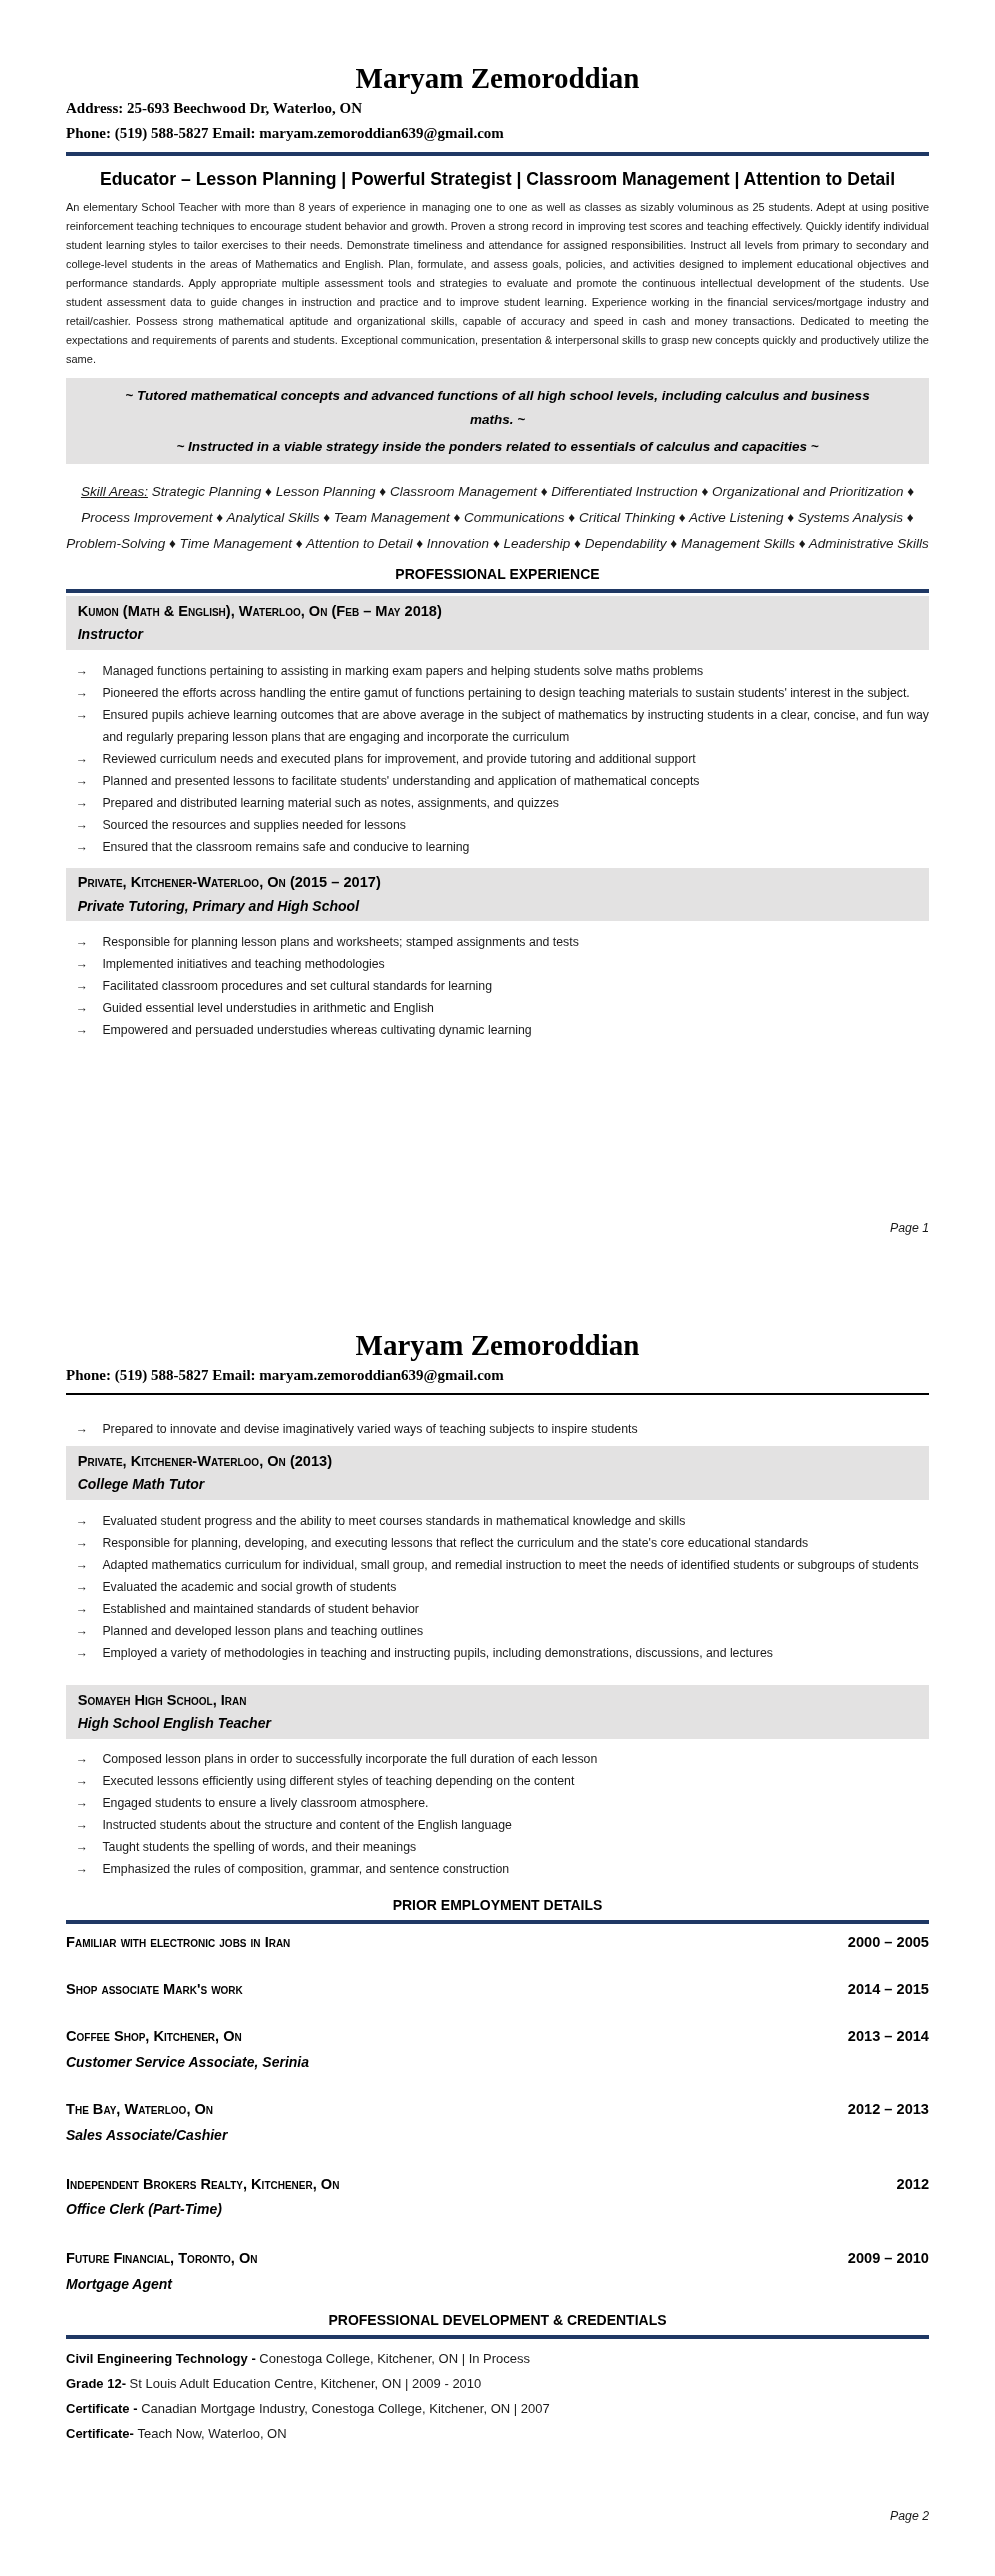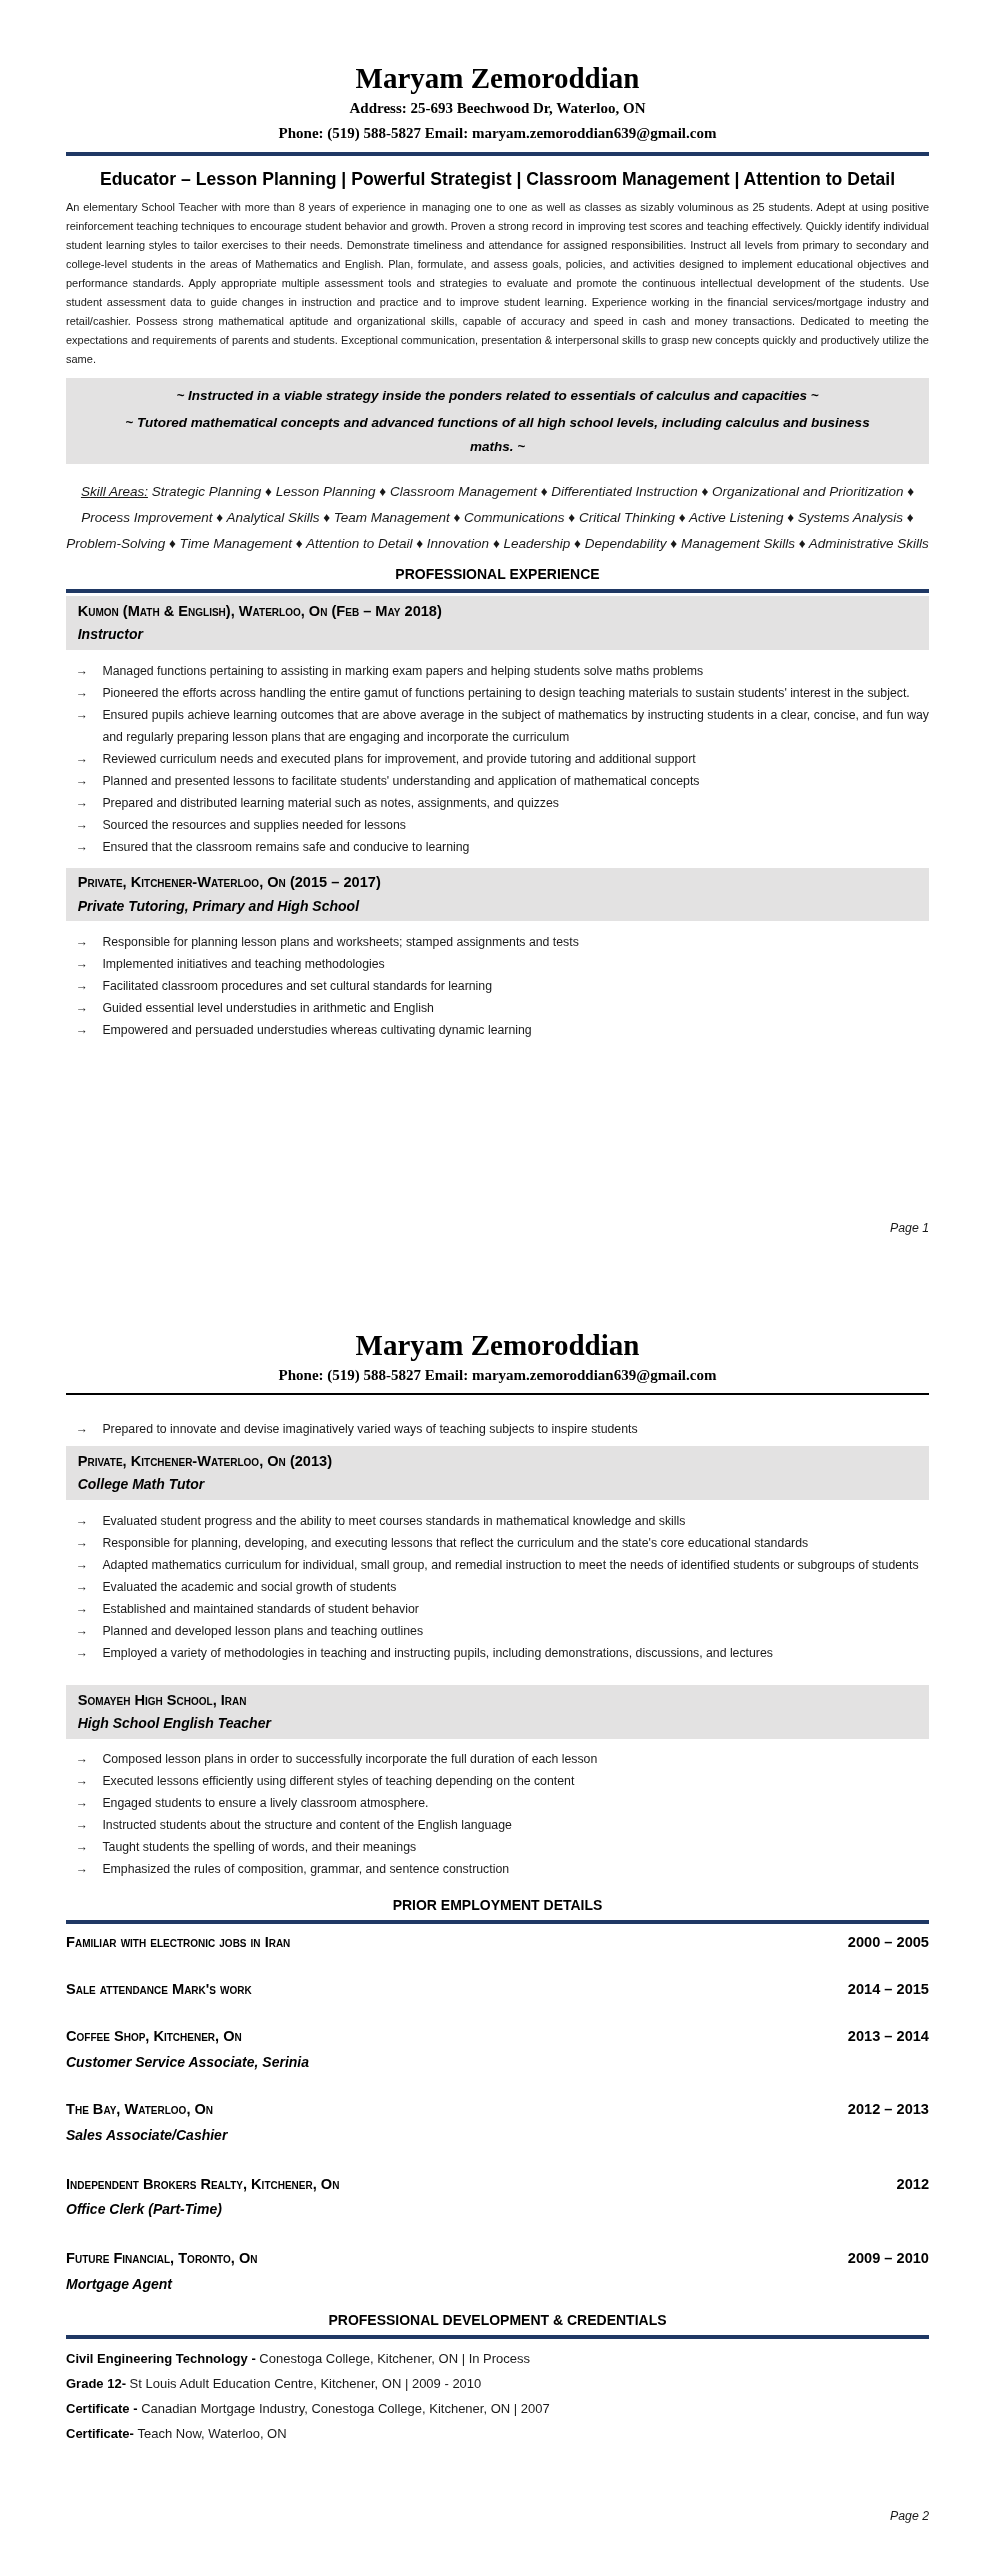--- a/index.html
+++ b/index.html
@@ -6,21 +6,21 @@
   body { width: 995px; font-family: "Liberation Sans", sans-serif; color: #111; }
   .doc { width: 995px; height: 2576px; background: #0ea5e9; }
   .page { width: 995px; height: 1288px; position: relative; box-sizing: border-box;
           padding: 0 66px; overflow: hidden; background: #fff; }
   .page1 { padding-top: 61px; }
   .page2 { padding-top: 40px; }
 
   .name { font-family: "Liberation Serif", serif; font-weight: 700; font-size: 29px;
           line-height: 35px; text-align: center; color: #000; margin: 0; }
   .contact-line { font-family: "Liberation Serif", serif; font-weight: 700; font-size: 15px;
-          line-height: 23.4px; text-align: center; color: #000; margin: 1.2px 0 0 0; }
+          line-height: 23.4px; text-align: left; color: #000; margin: 1.2px 0 0 0; }
   .rule-navy { height: 4.1px; background: #1F3864; margin-top: 7px; }
   .rule-navy.tight { margin-top: 4.7px; }
   .rule-thin { height: 1.2px; background: #000; margin-top: 5.9px; }
 
   .headline { font-weight: 700; font-size: 17.6px; line-height: 30px; text-align: center;
           color: #000; margin: 8.2px 0 0 0; padding: 0 17.6px; }
   .summary { font-size: 11px; line-height: 19px; text-align: justify; margin: 3.5px 0 0 0; color: #1a1a1a; }
 
   .hlbox { background: #E3E2E2; margin-top: 9.4px; padding: 5.9px 17.6px; }
   .hlbox p { font-weight: 700; font-style: italic; font-size: 13.5px; line-height: 23.4px;
@@ -70,22 +70,22 @@
     <h1 class="name">Maryam Zemoroddian</h1>
     <div class="contact-line">Address: 25-693 Beechwood Dr, Waterloo, ON</div>
     <div class="contact-line">Phone: (519) 588-5827 Email: maryam.zemoroddian639@gmail.com</div>
     <div class="rule-navy"></div>
 
     <div class="headline">Educator – Lesson Planning | Powerful Strategist | Classroom Management | Attention to Detail</div>
 
     <p class="summary">An elementary School Teacher with more than 8 years of experience in managing one to one as well as classes as sizably voluminous as 25 students. Adept at using positive reinforcement teaching techniques to encourage student behavior and growth. Proven a strong record in improving test scores and teaching effectively. Quickly identify individual student learning styles to tailor exercises to their needs. Demonstrate timeliness and attendance for assigned responsibilities. Instruct all levels from primary to secondary and college-level students in the areas of Mathematics and English. Plan, formulate, and assess goals, policies, and activities designed to implement educational objectives and performance standards. Apply appropriate multiple assessment tools and strategies to evaluate and promote the continuous intellectual development of the students. Use student assessment data to guide changes in instruction and practice and to improve student learning. Experience working in the financial services/mortgage industry and retail/cashier. Possess strong mathematical aptitude and organizational skills, capable of accuracy and speed in cash and money transactions. Dedicated to meeting the expectations and requirements of parents and students. Exceptional communication, presentation &amp; interpersonal skills to grasp new concepts quickly and productively utilize the same.</p>
 
     <div class="hlbox">
+      <p>~ Tutored mathematical concepts and advanced functions of all high school levels, including calculus and business maths. ~</p>
       <p>~ Instructed in a viable strategy inside the ponders related to essentials of calculus and capacities ~</p>
-      <p>~ Tutored mathematical concepts and advanced functions of all high school levels, including calculus and business maths. ~</p>
     </div>
 
     <p class="skills"><span class="lbl">Skill Areas:</span> <span id="skills-text">Strategic Planning ♦ Lesson Planning ♦ Classroom Management ♦ Differentiated Instruction ♦ Organizational and Prioritization ♦ Process Improvement ♦ Analytical Skills ♦ Team Management ♦ Communications ♦ Critical Thinking ♦ Active Listening ♦ Systems Analysis ♦ Problem-Solving ♦ Time Management ♦ Attention to Detail ♦ Innovation ♦ Leadership ♦ Dependability ♦ Management Skills ♦ Administrative Skills</span></p>
 
     <div class="sechead">PROFESSIONAL EXPERIENCE</div>
     <div class="rule-navy tight"></div>
 
     <div id="p1-jobs">
         <div class="jobbox">
           <div class="jobco">Kumon (Math &amp; English), Waterloo, On (Feb – May 2018)</div>
@@ -238,21 +238,21 @@
       </div>
 
     <div class="sechead mt">PRIOR EMPLOYMENT DETAILS</div>
     <div class="rule-navy tight"></div>
     <div id="prior-rows" class="prior-rows">
         <div class="prow">
           <span class="pco">Familiar with electronic jobs in Iran</span>
           <span class="pyears">2000 – 2005</span>
         </div>
         <div class="prow pgap-s">
-          <span class="pco">Sale attendance Mark's work</span>
+          <span class="pco">Shop associate Mark's work</span>
           <span class="pyears">2014 – 2015</span>
         </div>
         <div class="prow pgap-s">
           <span class="pco">Coffee Shop, Kitchener, On</span>
           <span class="pyears">2013 – 2014</span>
         </div>
         <div class="ptitle">Customer Service Associate, Serinia</div>
         <div class="prow pgap-s">
           <span class="pco">The Bay, Waterloo, On</span>
           <span class="pyears">2012 – 2013</span>

